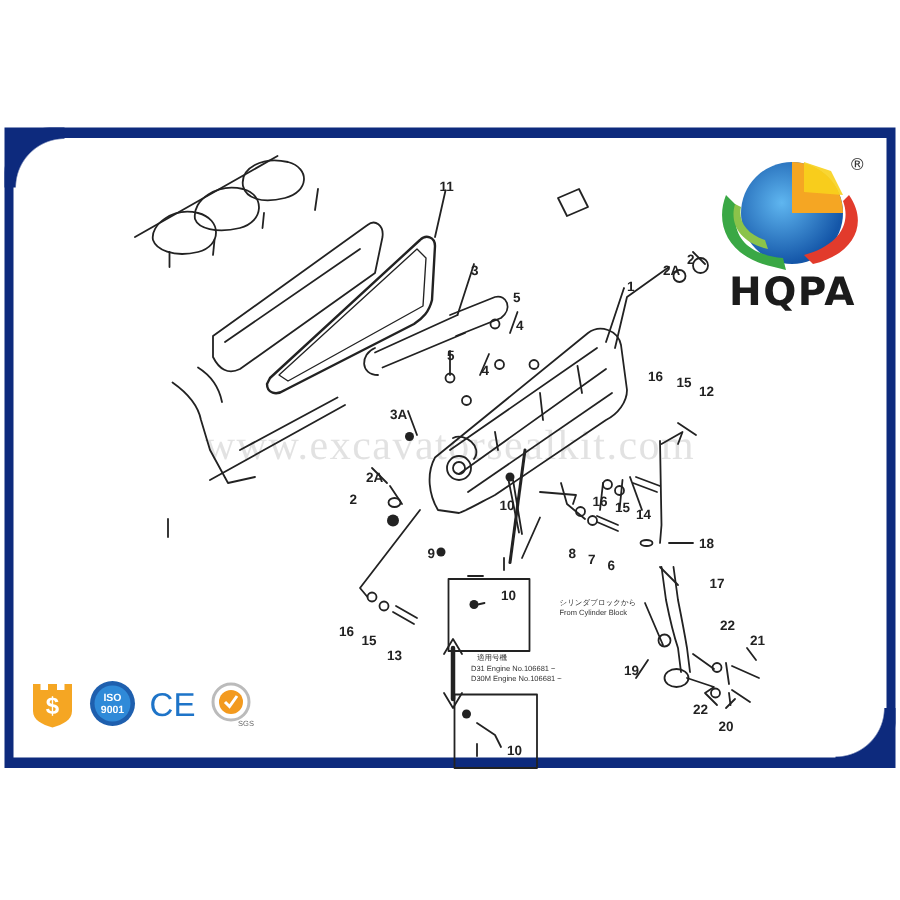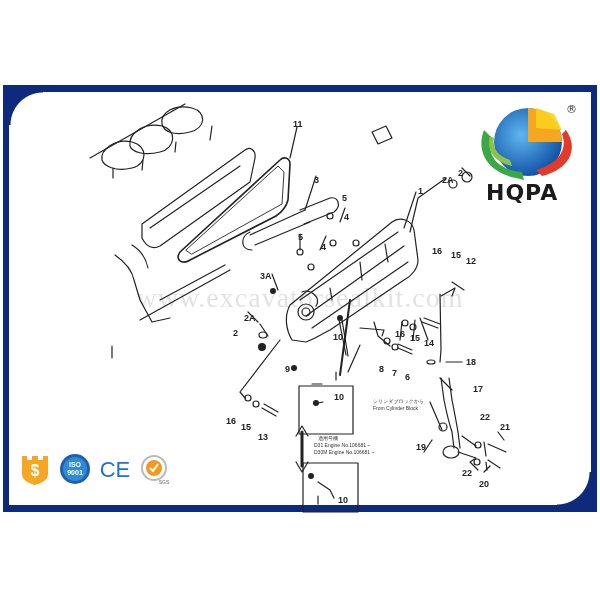--- a/index.html
+++ b/index.html
@@ -21,21 +21,21 @@
   .lbl { font-family:"Liberation Sans", sans-serif; font-size:9px; font-weight:bold; fill:#222; }
   .small { font-family:"Liberation Sans", sans-serif; font-size:5px; fill:#333; }
   .watermark {
     position:absolute; left:0; top:282px; width:600px; text-align:center;
     font-family:"Liberation Serif", serif; font-size:28px; color:rgba(150,150,150,0.28);
     letter-spacing:1px; pointer-events:none;
   }
   .brand { position:absolute; left:476px; top:100px; width:110px; height:115px; }
   .brand-text {
     position:absolute; left:486px; top:180px; font-family:"DejaVu Sans", sans-serif;
-    font-weight:bold; font-size:22px; color:#1b1b1b; letter-spacing:1px;
+    font-weight:bold; font-size:26px; color:#1b1b1b; letter-spacing:1px;
   }
   .reg { position:absolute; left:566px; top:103px; font-size:11px; color:#333; font-family:"DejaVu Sans", sans-serif; }
   .certs { position:absolute; left:18px; top:452px; height:34px; display:flex; align-items:center; gap:6px; }
   .cert { width:34px; height:34px; position:relative; }
 </style>
 </head>
 <body>
 
 <div class="frame"></div>
 

